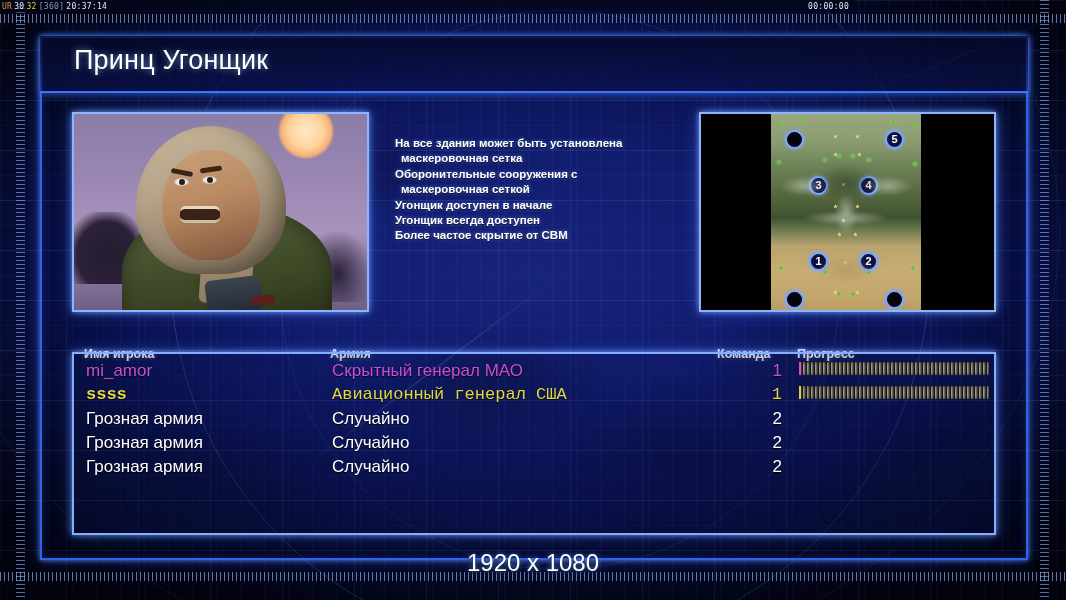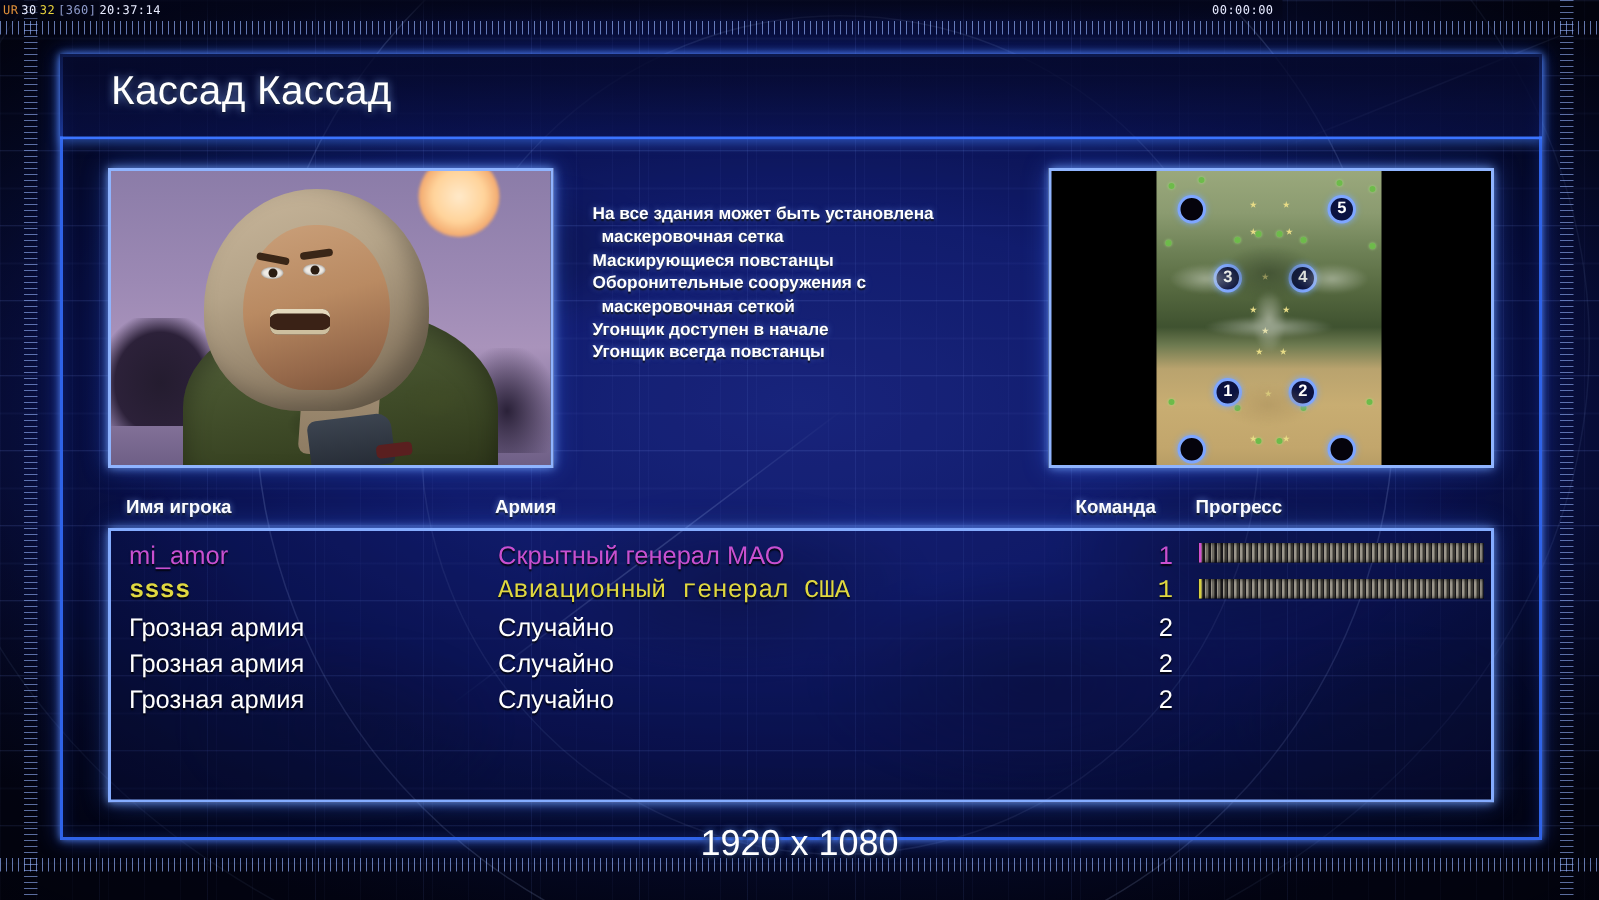--- a/index.html
+++ b/index.html
@@ -239,21 +239,21 @@
     background:#0b1240; border:2px solid #7ea6ff;
     box-shadow:0 0 4px rgba(120,170,255,.9);
     color:#fff; font-size:11px; font-weight:bold; line-height:15px; text-align:center;
   }
   .spawn.blank { background:#05030c; }
   .mdot { position:absolute; width:4px; height:4px; border-radius:50%; background:#6dbb4a; box-shadow:0 0 2px #9fe07a; }
   .mstar { position:absolute; width:5px; height:5px; background:#e8dc86; clip-path:polygon(50% 0,61% 35%,98% 35%,68% 57%,79% 91%,50% 70%,21% 91%,32% 57%,2% 35%,39% 35%); }
 
   
   #listwrap { position:absolute; left:32px; top:295px; width:924px; height:204px; }
-  #list-headers { position:absolute; left:0; top:0; width:924px; height:20px; }
+  #list-headers { position:absolute; left:0; top:16px; width:924px; height:20px; }
   #list-headers .h {
     position:absolute; top:0; font-size:12.5px; font-weight:bold; color:#ffffff;
     text-shadow:0 0 4px rgba(130,170,255,.7), 0 1px 1px #000;
   }
   #list-headers .h.c1 { left:12px; }
   #list-headers .h.c2 { left:258px; }
   #list-headers .h.c3 { left:645px; }
   #list-headers .h.c4 { left:725px; }
 
   #list-box {
@@ -326,21 +326,21 @@
     <span class="c-orange">UR</span><span class="c-white">30</span><span class="c-yellow">32</span><span class="c-dim">[360]</span><span class="c-white">20:37:14</span>
   </div>
   <div class="clock">00:00:00</div>
 </div>
 
 <div id="frame">
   <div class="panel-edge"></div>
 
   <div id="titlebar">
     <div class="tb-inner"></div>
-    <div id="title-text">Кассад Кассад</div>
+    <div id="title-text">Принц Угонщик</div>
   </div>
 
   <div id="inforow">
 
     <div id="portrait" class="glowbox">
       <div class="por-sky"></div>
       <div class="por-sun"></div>
       <div class="por-bushL"></div>
       <div class="por-bushR"></div>
       <div class="por-body"></div>
@@ -352,25 +352,25 @@
       <div class="por-eye l"></div>
       <div class="por-eye r"></div>
       <div class="por-mouth"></div>
       <div class="por-gun"></div>
     </div>
 
     <div id="desc">
       <ul>
         <li>На все здания может быть установлена</li>
         <li class="ind">маскеровочная сетка</li>
-        <li>Маскирующиеся повстанцы</li>
         <li>Оборонительные сооружения с</li>
         <li class="ind">маскеровочная сеткой</li>
         <li>Угонщик доступен в начале</li>
-        <li>Угонщик всегда повстанцы</li>
+        <li>Угонщик всегда доступен</li>
+        <li>Более частое скрытие от СВМ</li>
       </ul>
     </div>
 
     <div id="mapbox" class="glowbox">
       <div class="map-img">
         <div class="mdot" style="left:8px;top:8px;"></div>
         <div class="mdot" style="left:28px;top:4px;"></div>
         <div class="mdot" style="left:120px;top:6px;"></div>
         <div class="mdot" style="left:142px;top:10px;"></div>
         <div class="mdot" style="left:6px;top:46px;"></div>

